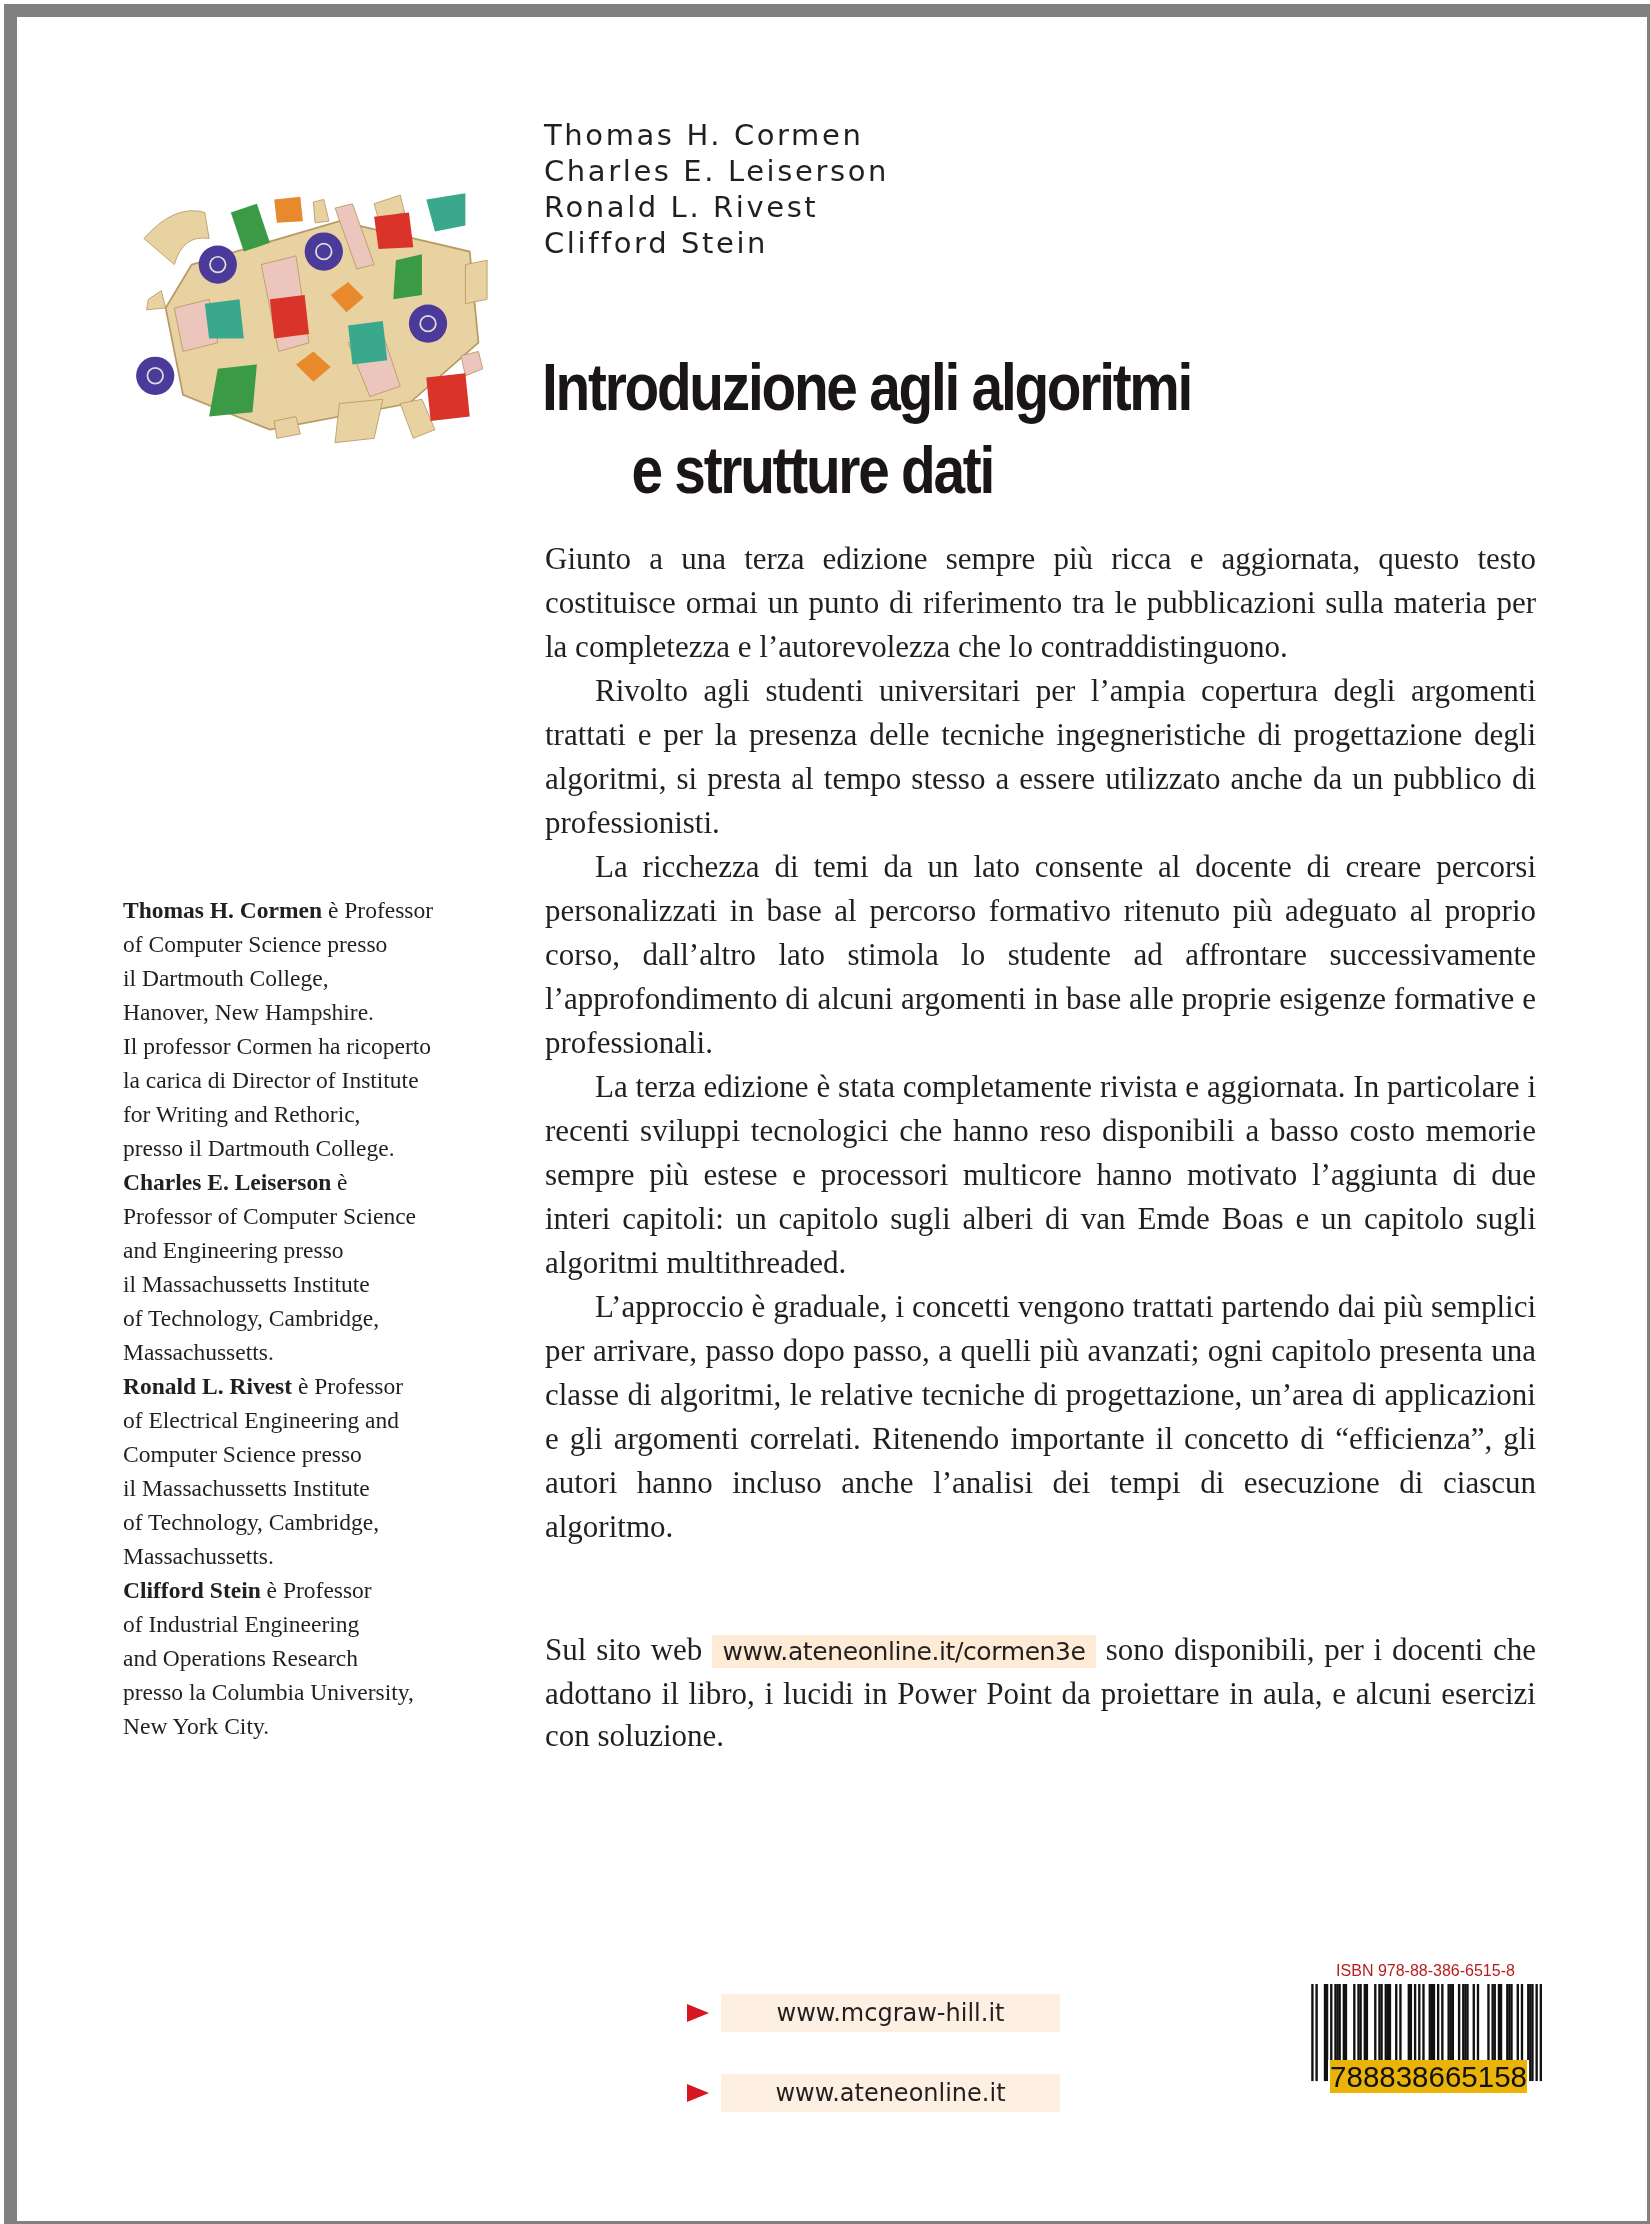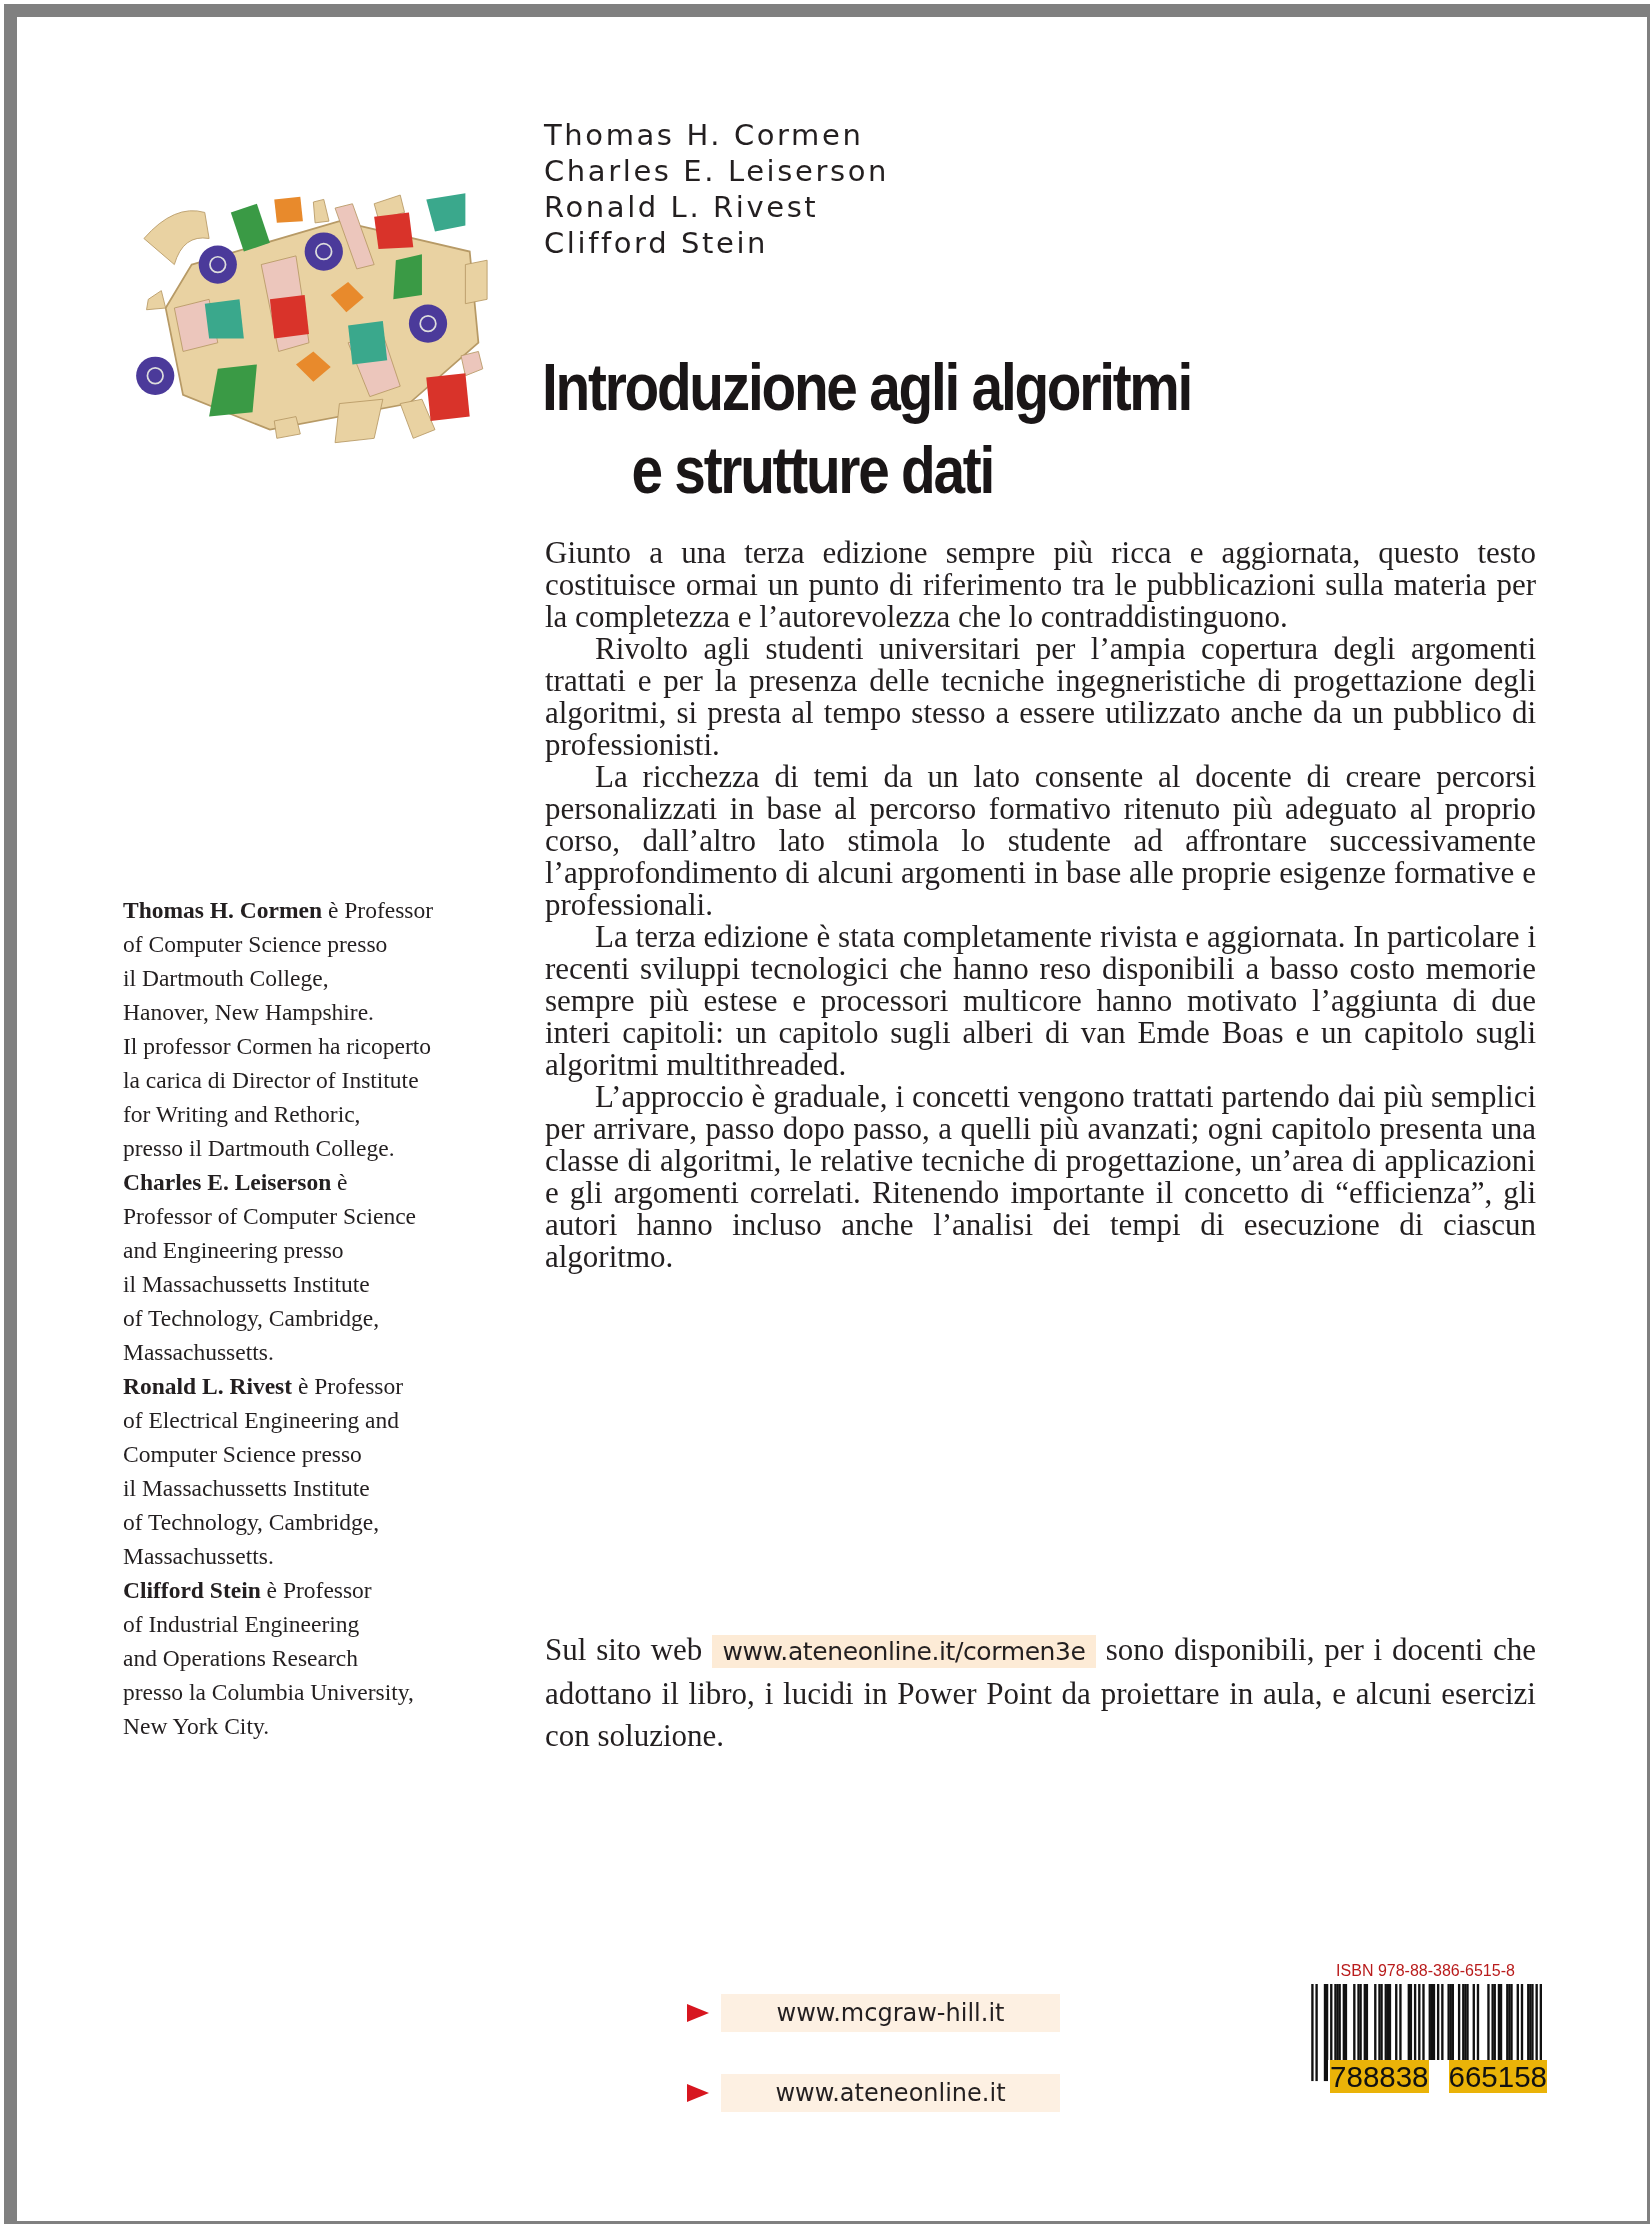--- a/index.html
+++ b/index.html
@@ -13,21 +13,21 @@
   }
   .illustration { position: absolute; left: 122px; top: 169px; width: 374px; height: 278px; }
   .authors-top { position: absolute; left: 544px; top: 117px; font-family: "DejaVu Sans", sans-serif;
     font-size: 29px; letter-spacing: 2.6px; line-height: 36px; color: #231f20; }
   .authors-top div { white-space: nowrap; }
   .title { position: absolute; left: 542px; top: 346px; font-family: "Liberation Sans", sans-serif;
     font-weight: bold; font-size: 66px; line-height: 83px; letter-spacing: -2.6px; transform: scaleX(0.86);
     transform-origin: left top; white-space: nowrap; color: #1a1617; }
   .title .l2 { padding-left: 104px; }
   .body-text { position: absolute; left: 545px; top: 537px; width: 991px;
-    font-family: "Liberation Serif", serif; font-size: 31px; line-height: 32px; color: #231f20;
+    font-family: "Liberation Serif", serif; font-size: 31px; line-height: 44px; color: #231f20;
     text-align: justify; }
   .body-text p { margin: 0; text-indent: 50px; }
   .body-text p.first { text-indent: 0; }
   .web-note { position: absolute; left: 545px; top: 1629px; width: 991px;
     font-family: "Liberation Serif", serif; font-size: 31px; line-height: 42px; color: #231f20; text-align: justify; }
   .hl-link { background: #fdebd6; padding: 1.7px 10.4px; font-family: "DejaVu Sans", sans-serif; font-size: 25px; letter-spacing: -0.4px; }
   .bios { position: absolute; left: 123px; top: 893px; width: 391px; font-family: Liberation Serif, serif;
     font-size: 23.5px; line-height: 34px; color: #231f20; }
   .bios p { margin: 0; }
   .bios b { font-weight: bold; }
@@ -36,21 +36,21 @@
   .arrow { width: 0; height: 0; border-top: 9.6px solid transparent; border-bottom: 9.6px solid transparent;
     border-left: 22.6px solid #d7161f; margin-right: 12px; }
   .link-box { background: #fdf0e2; width: 339px; height: 38px; display: flex; align-items: center; justify-content: center;
     font-family: "DejaVu Sans", sans-serif; font-size: 24px; color: #231f20; }
   .isbn-block { position: absolute; left: 1304px; top: 1962px; width: 243px; }
   .isbn-label { font-family: "Liberation Sans", sans-serif; font-size: 16px; text-align: center; color: #b91c1c; }
   .barcode { position: relative; width: 231px; height: 104px; margin-left: 7px; margin-top: 3.5px; }
   .barcode-digits { position: absolute; left: 17.4px; top: 76px; font-family: "Liberation Sans", sans-serif; font-size: 29.5px;
     background: #fff; padding: 0 1.7px; letter-spacing: 0px; color: #111; }
   .barcode-digits span { background: #eab308; }
-  .barcode-digits .d2 { margin-left: 20px; }
+  .barcode-digits .d2 { margin-left: 0; }
 </style>
 </head>
 <body>
 
 <div class="frame"></div>
 
 <svg class="illustration" viewBox="0 0 430 320">
   <g>
     <polygon points="80,110 250,60 400,95 410,200 330,270 170,300 70,260 50,160" fill="#e9d2a2" stroke="#b79a66" stroke-width="2"></polygon>
     <polygon points="160,110 200,100 215,200 180,210" fill="#ecc6bc" stroke="#b79a66"></polygon>

